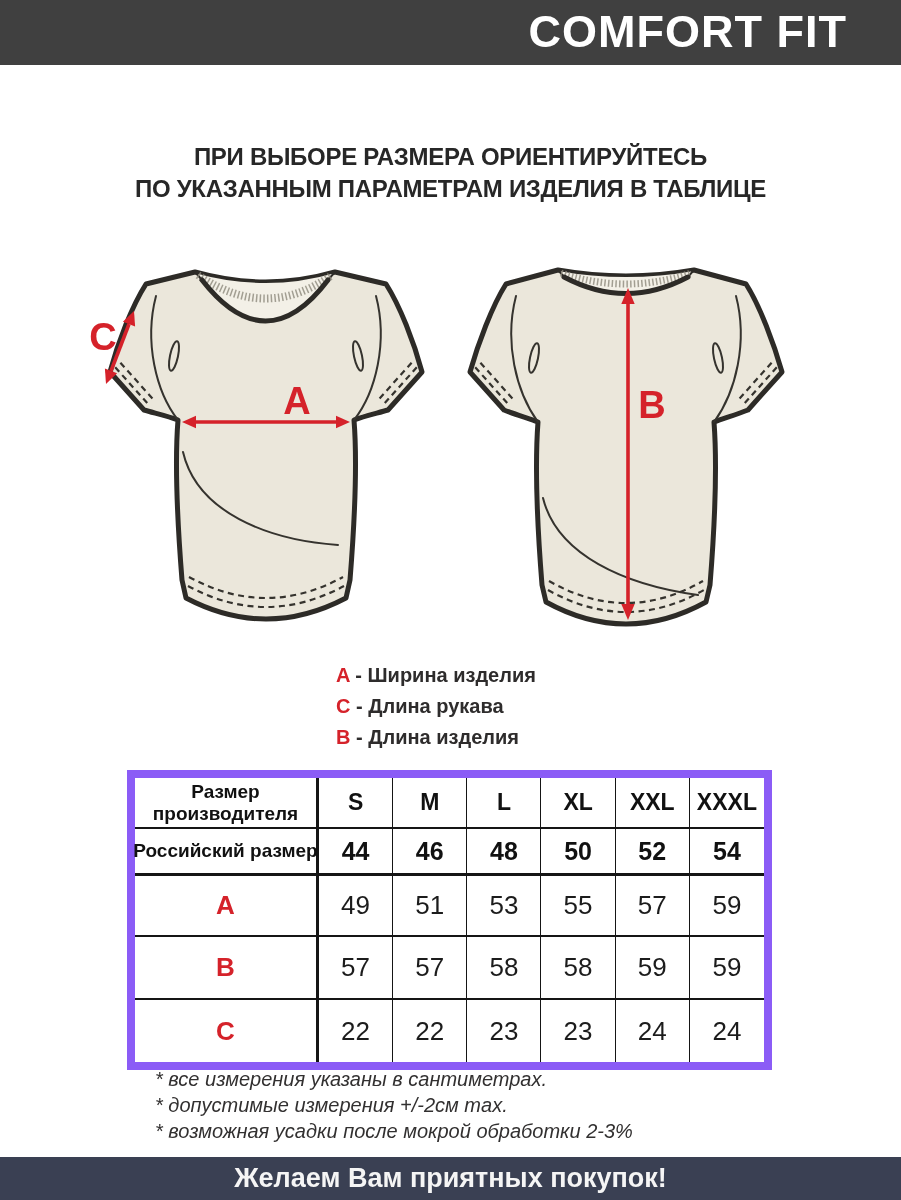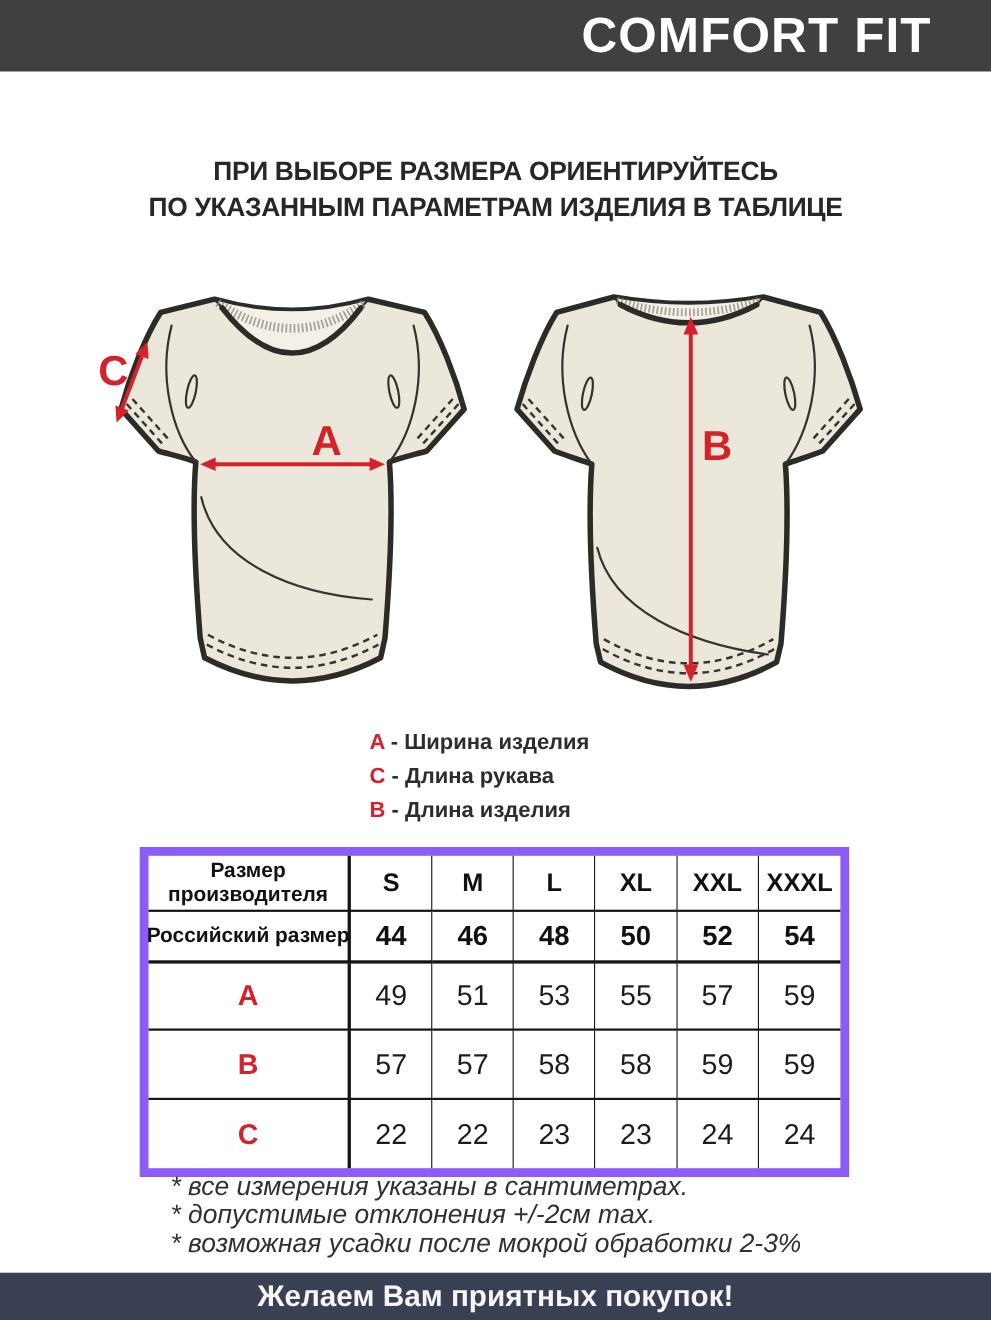--- a/index.html
+++ b/index.html
@@ -50,21 +50,21 @@
   .cell.r5{border-bottom:none;}
   .cell.head-label{font-weight:bold;font-size:19px;line-height:22px;padding:0 14px;}
   .cell.size-head{font-weight:bold;font-size:23px;}
   .cell.rus-label{font-weight:bold;font-size:19px;white-space:nowrap;}
   .cell.rus-val{font-weight:bold;font-size:25px;}
   .cell.m-label{font-weight:bold;font-size:26px;color:#d5222a;}
   .cell.m-val{font-weight:normal;font-size:26px;color:#1c1c1c;}
   
   .footnotes{
     position:absolute;left:155px;top:1066px;
-    font-style:italic;font-size:24px;line-height:26px;color:#323030;
+    font-style:italic;font-size:20px;line-height:26px;color:#323030;
   }
   
   .outline{stroke:#2d2b27;stroke-width:5;stroke-linejoin:round;stroke-linecap:round;}
   .thin{fill:none;stroke:#35332e;stroke-width:2;stroke-linecap:round;}
   .stitch{fill:none;stroke:#35332e;stroke-width:2.2;stroke-dasharray:6 4.5;stroke-linecap:butt;}
   .redline{stroke:#d5222a;stroke-width:3.6;}
   .redfill{fill:#d5222a;}
   .redlabel{fill:#d5222a;font-family:"Liberation Sans",sans-serif;font-weight:bold;font-size:38px;text-anchor:middle;}
 </style>
 </head>
@@ -191,21 +191,21 @@
     <div class="cell r5 m-val">22</div>
     <div class="cell r5 m-val">22</div>
     <div class="cell r5 m-val">23</div>
     <div class="cell r5 m-val">23</div>
     <div class="cell r5 m-val">24</div>
     <div class="cell r5 m-val lastcol">24</div>
   </div>
 
   <div class="footnotes">
     <div>* все измерения указаны в сантиметрах.</div>
-    <div>* допустимые отклонения +/-2см max.</div>
+    <div>* допустимые измерения +/-2см max.</div>
     <div>* возможная усадки после мокрой обработки 2-3%</div>
   </div>
 
   <div class="bottombar">
     <span>Желаем Вам приятных покупок!</span>
   </div>
 
 </div>
 
 </body></html>

